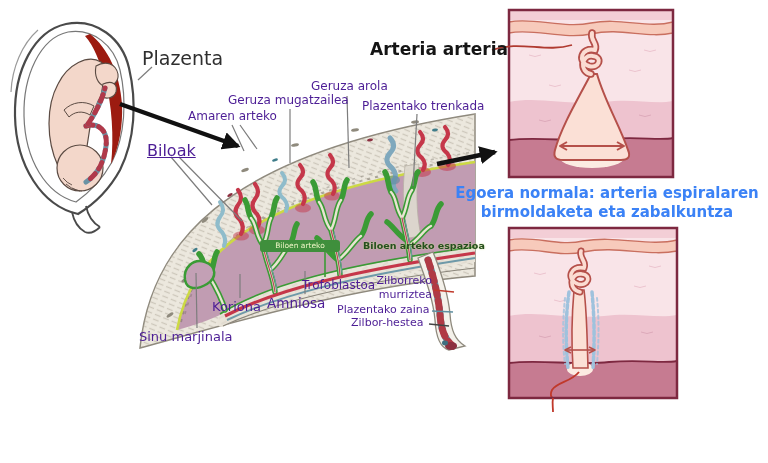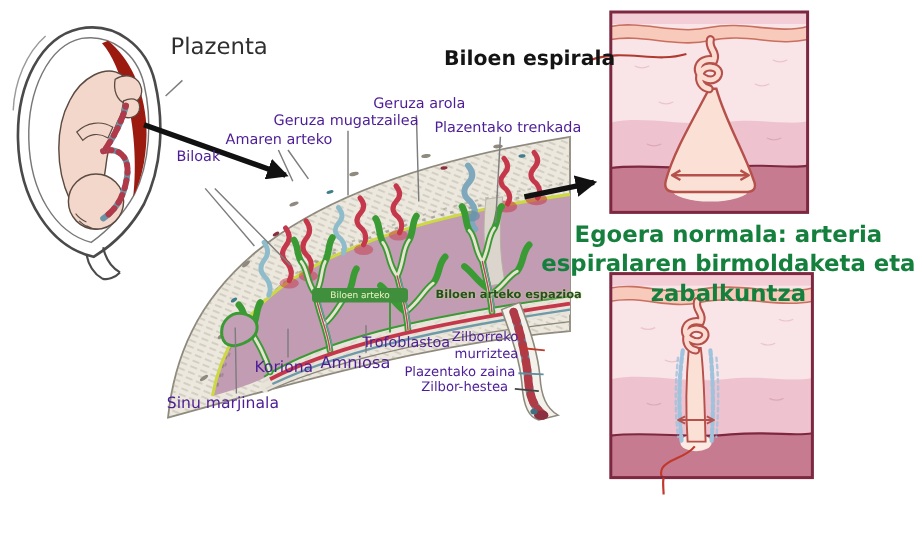--- a/index.html
+++ b/index.html
@@ -3,21 +3,21 @@
 <meta charset="utf-8">
 <style>
   html,body{margin:0;padding:0;}
   body{width:768px;height:463px;background:#ffffff;font-family:"DejaVu Sans",sans-serif;}
   .stage{position:relative;width:768px;height:463px;overflow:hidden;background:#fff;}
   .stage svg.art{position:absolute;left:0;top:0;}
   .lbl{position:absolute;color:#4c1d95;white-space:nowrap;font-size:12px;line-height:1.15;}
   .lbl-big{font-size:19px;color:#2f2f2f;}
   .lbl-sm{font-size:11px;}
   .lbl-bold{font-weight:bold;color:#141414;font-size:17px;}
-  .caption{position:absolute;font-weight:bold;color:#15803d;font-size:19px;line-height:1.28;text-align:center;white-space:normal;}
+  .caption{position:absolute;font-weight:bold;color:#3b82f6;font-size:15px;line-height:1.28;text-align:center;white-space:normal;}
   .badge-left{position:absolute;left:260px;top:240px;width:80px;height:12px;background:#3f8f3c;border-radius:3px;
     color:#eef6c6;font-size:7.5px;line-height:12px;text-align:center;letter-spacing:0px;overflow:hidden;}
   .badge-right{position:absolute;left:363px;top:240px;color:#244f1e;font-size:9.5px;line-height:12px;font-weight:bold;
     text-shadow:0 0 2px #cdd98e;}
 </style>
 </head>
 <body>
 
 <div class="stage">
 
@@ -235,36 +235,36 @@
   <path d="M429,324 L449,326" fill="none" stroke="#444" stroke-width="1.4"></path>
   <path d="M492,50 C520,40 545,53 572,45" fill="none" stroke="#b03a30" stroke-width="1.8"></path>
   <path d="M553,398 C552,403 553,407 553,412" fill="none" stroke="#c0392b" stroke-width="1.8"></path>
 
   <g stroke="#111" stroke-width="4.5" fill="none">
     <line x1="120" y1="104" x2="238" y2="146" marker-end="url(#ah)"></line>
     <line x1="437" y1="164" x2="495" y2="152" marker-end="url(#ah)"></line>
   </g>
 </svg>
 
-<div class="lbl lbl-big" style="left:142px;top:29px;">Plazenta</div>
+<div class="lbl lbl-big" style="left:142px;top:48px;">Plazenta</div>
 
 <div class="lbl" style="left:311px;top:80px;">Geruza arola</div>
 <div class="lbl" style="left:228px;top:94px;">Geruza mugatzailea</div>
 <div class="lbl" style="left:362px;top:100px;">Plazentako trenkada</div>
 <div class="lbl" style="left:188px;top:110px;">Amaren arteko</div>
-<div class="lbl" style="left:147px;top:124px;font-size:12px;">Biloak</div>
+<div class="lbl" style="left:147px;top:142px;font-size:16px;text-decoration:underline;">Biloak</div>
 
 <div class="badge-left">Biloen arteko espazioa</div>
 <div class="badge-right">Biloen arteko espazioa</div>
 
 <div class="lbl" style="left:302px;top:279px;">Trofoblastoa</div>
 <div class="lbl" style="left:212px;top:300px;font-size:13px;">Koriona</div>
 <div class="lbl" style="left:267px;top:296px;font-size:13.5px;">Amniosa</div>
 <div class="lbl" style="left:139px;top:330px;font-size:13px;">Sinu marjinala</div>
 
 <div class="lbl lbl-sm" style="left:364px;top:274px;width:68px;text-align:right;white-space:normal;line-height:1.3;">Zilborreko murriztea</div>
 <div class="lbl lbl-sm" style="left:337px;top:304px;">Plazentako zaina</div>
 <div class="lbl lbl-sm" style="left:351px;top:317px;">Zilbor-hestea</div>
 
-<div class="lbl lbl-bold" style="left:370px;top:40px;">Biloen espirala</div>
+<div class="lbl lbl-bold" style="left:370px;top:40px;">Arteria arteria</div>
 <div class="caption" style="left:448px;top:184px;width:318px;">Egoera normala: arteria espiralaren birmoldaketa eta zabalkuntza</div>
 
 </div>
 
 </body></html>

